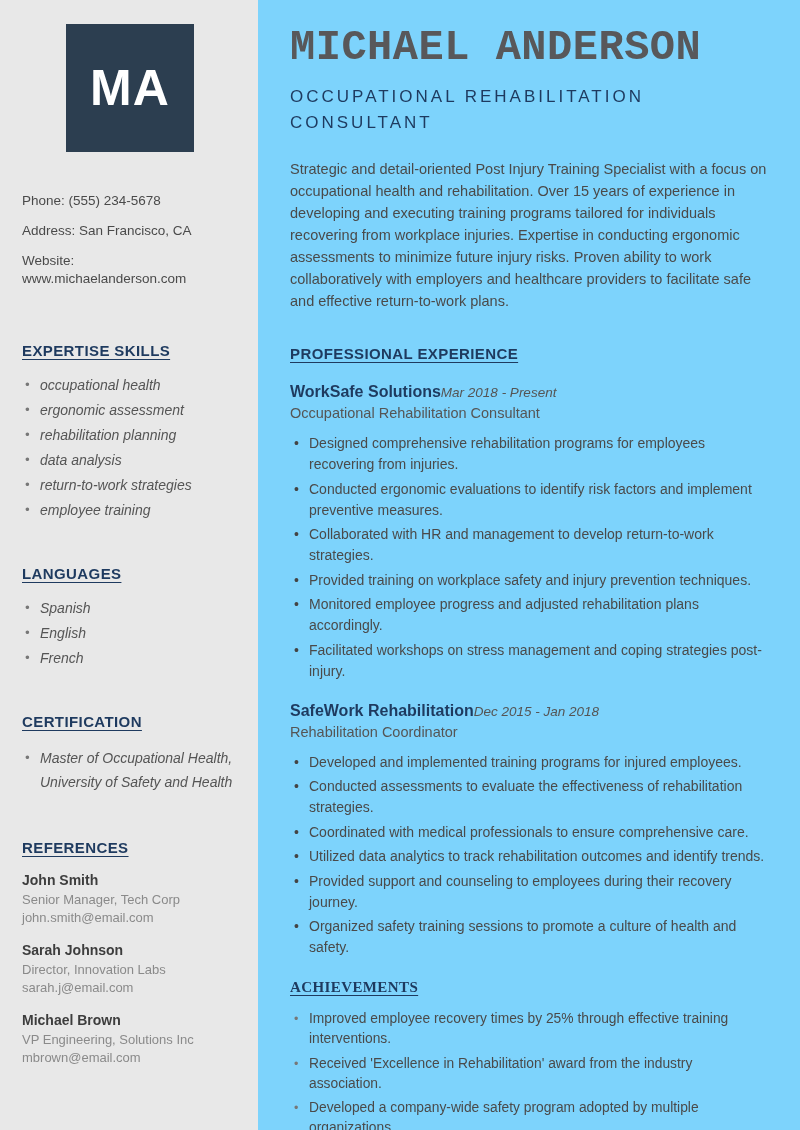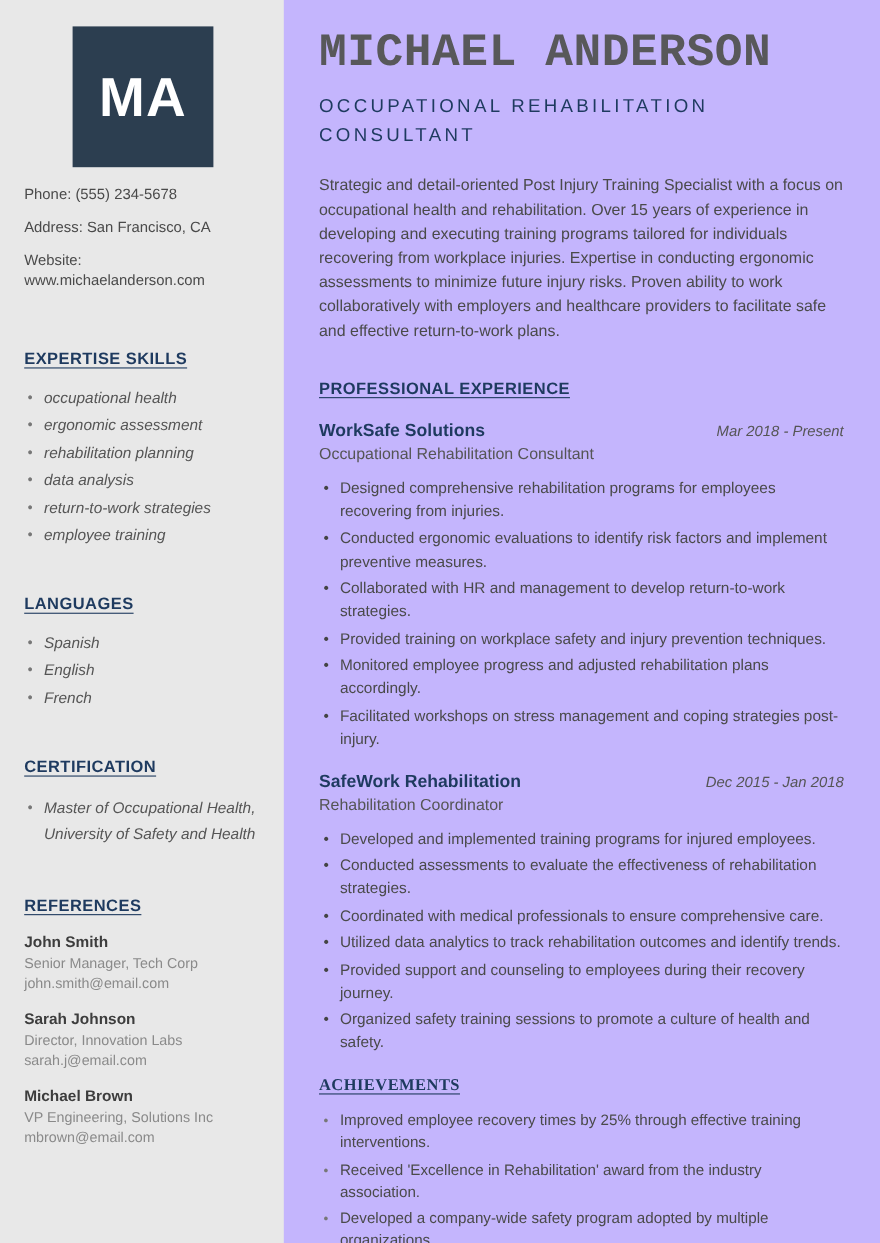--- a/index.html
+++ b/index.html
@@ -2,37 +2,37 @@
 <html><head>
 <meta charset="utf-8">
 <style>
   * { margin: 0; padding: 0; box-sizing: border-box; }
   html, body {
     width: 800px; height: 1130px;
     background: #ffffff;
     font-family: "Liberation Sans", sans-serif;
     overflow: hidden;
   }
-  .page { position: relative; width: 800px; height: 1130px; background: #c4b5fd; }
+  .page { position: relative; width: 800px; height: 1130px; background: #7dd3fc; }
 
   
   .sidebar {
     position: absolute; left: 0; top: 0;
     width: 258px; height: 1130px;
     background: #e8e8e8;
     padding: 24px 20px 0 22px;
   }
   .monogram {
     width: 128px; height: 128px;
     margin: 0 auto;
     background: #2c3e50;
     display: flex; align-items: center; justify-content: center;
     color: #ffffff; font-size: 50px; font-weight: bold; letter-spacing: 1px;
   }
-  .contact { margin-top: 16px; }
+  .contact { margin-top: 40px; }
   .contact p { font-size: 13.5px; color: #4a4a4a; margin-bottom: 12px; line-height: 18px; }
 
   .side-heading {
     display: inline-block;
     margin: 40px 0 16px 0;
     font-size: 15px; font-weight: bold;
     color: #1e3a5f;
     letter-spacing: 0.4px;
     text-decoration: underline;
     text-underline-offset: 3px;
@@ -83,21 +83,21 @@
   }
   .main-heading {
     display: inline-block;
     margin: 33px 0 0 0;
     font-size: 15px; font-weight: bold;
     color: #1e3a5f; letter-spacing: 0.4px;
     text-decoration: underline;
     text-underline-offset: 3px;
   }
   .job { margin-top: 20px; }
-  .job-header { display: flex; justify-content: space-between; align-items: baseline; }
+  .job-header { display: flex; justify-content: flex-start; align-items: baseline; }
   .company { font-size: 16px; font-weight: bold; color: #1e3a5f; }
   .dates { font-size: 13.5px; font-style: italic; color: #555555; }
   .role { margin-top: 4px; font-size: 14.5px; color: #555555; }
   ul.job-bullets { list-style: none; margin-top: 12px; }
   ul.job-bullets li {
     position: relative;
     padding-left: 19px;
     font-size: 14px; color: #4a4a4a;
     line-height: 21px;
     margin-bottom: 3.5px;

